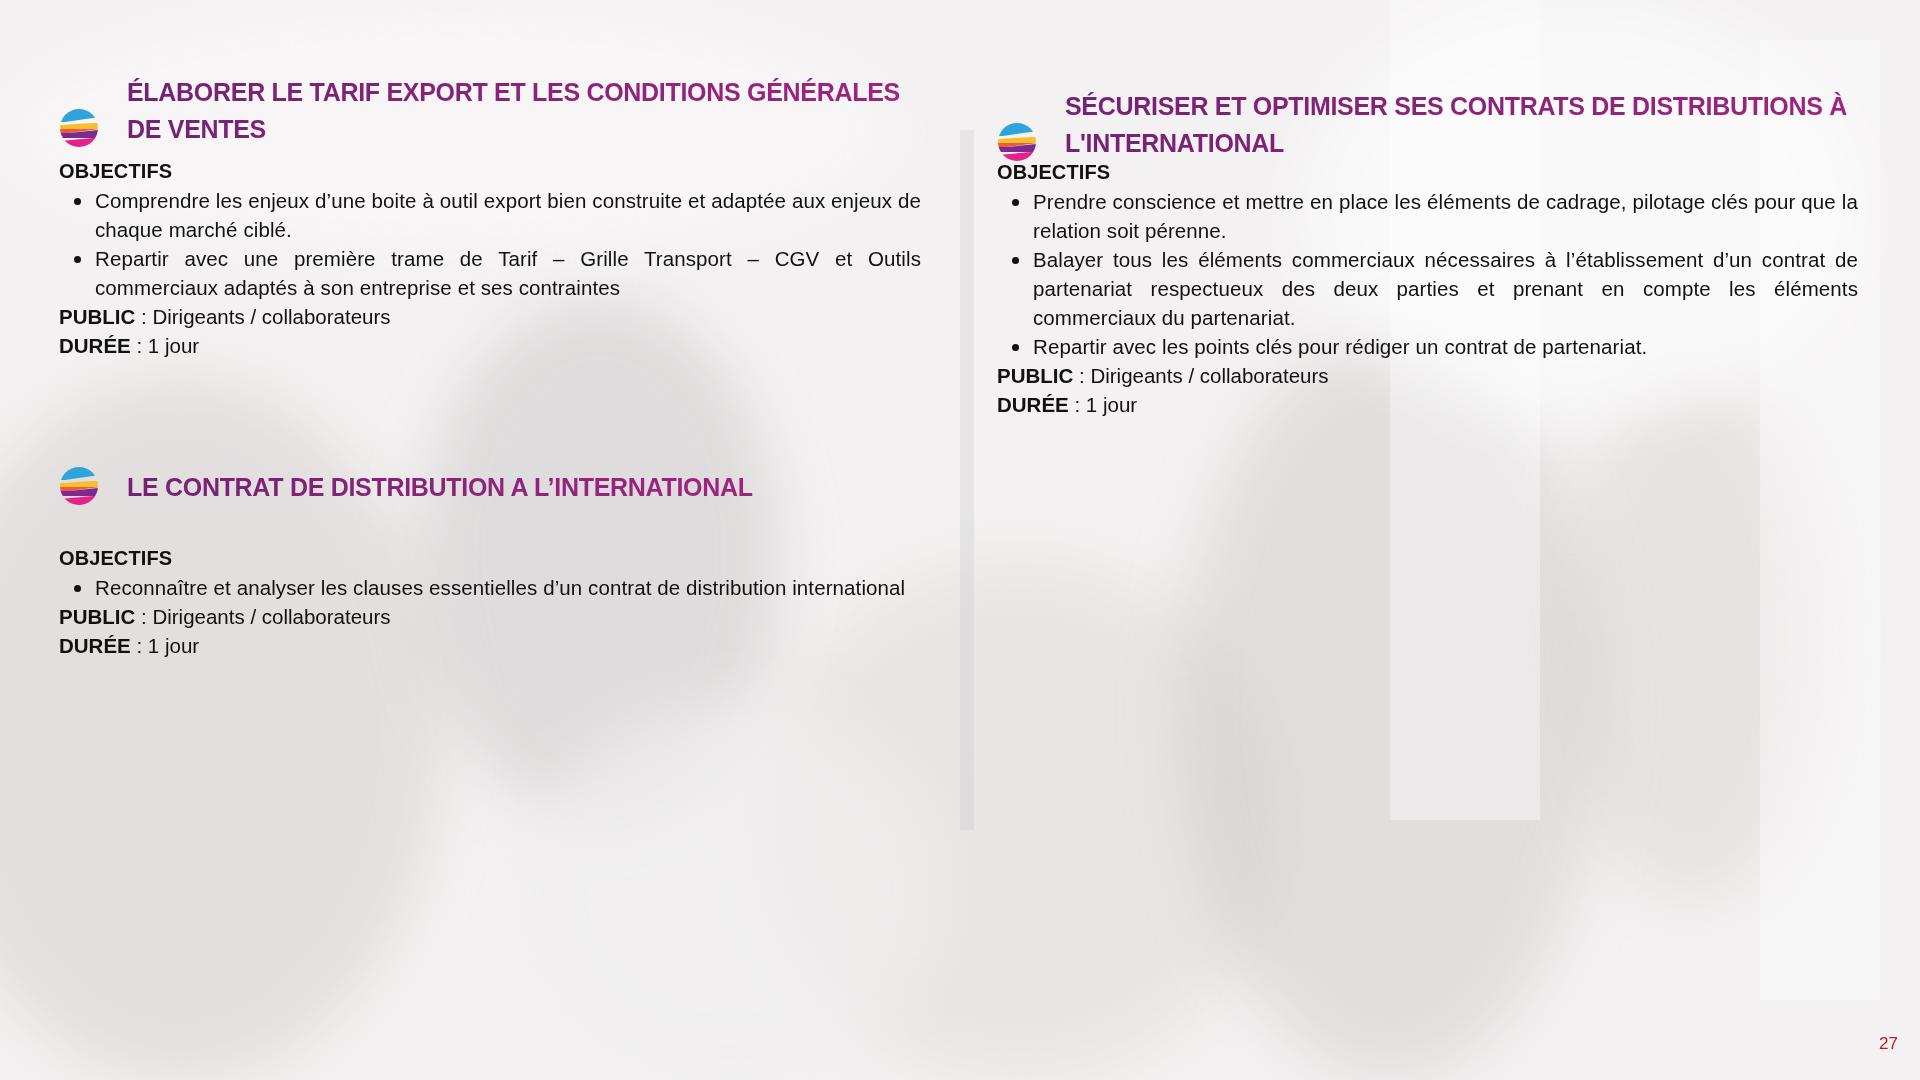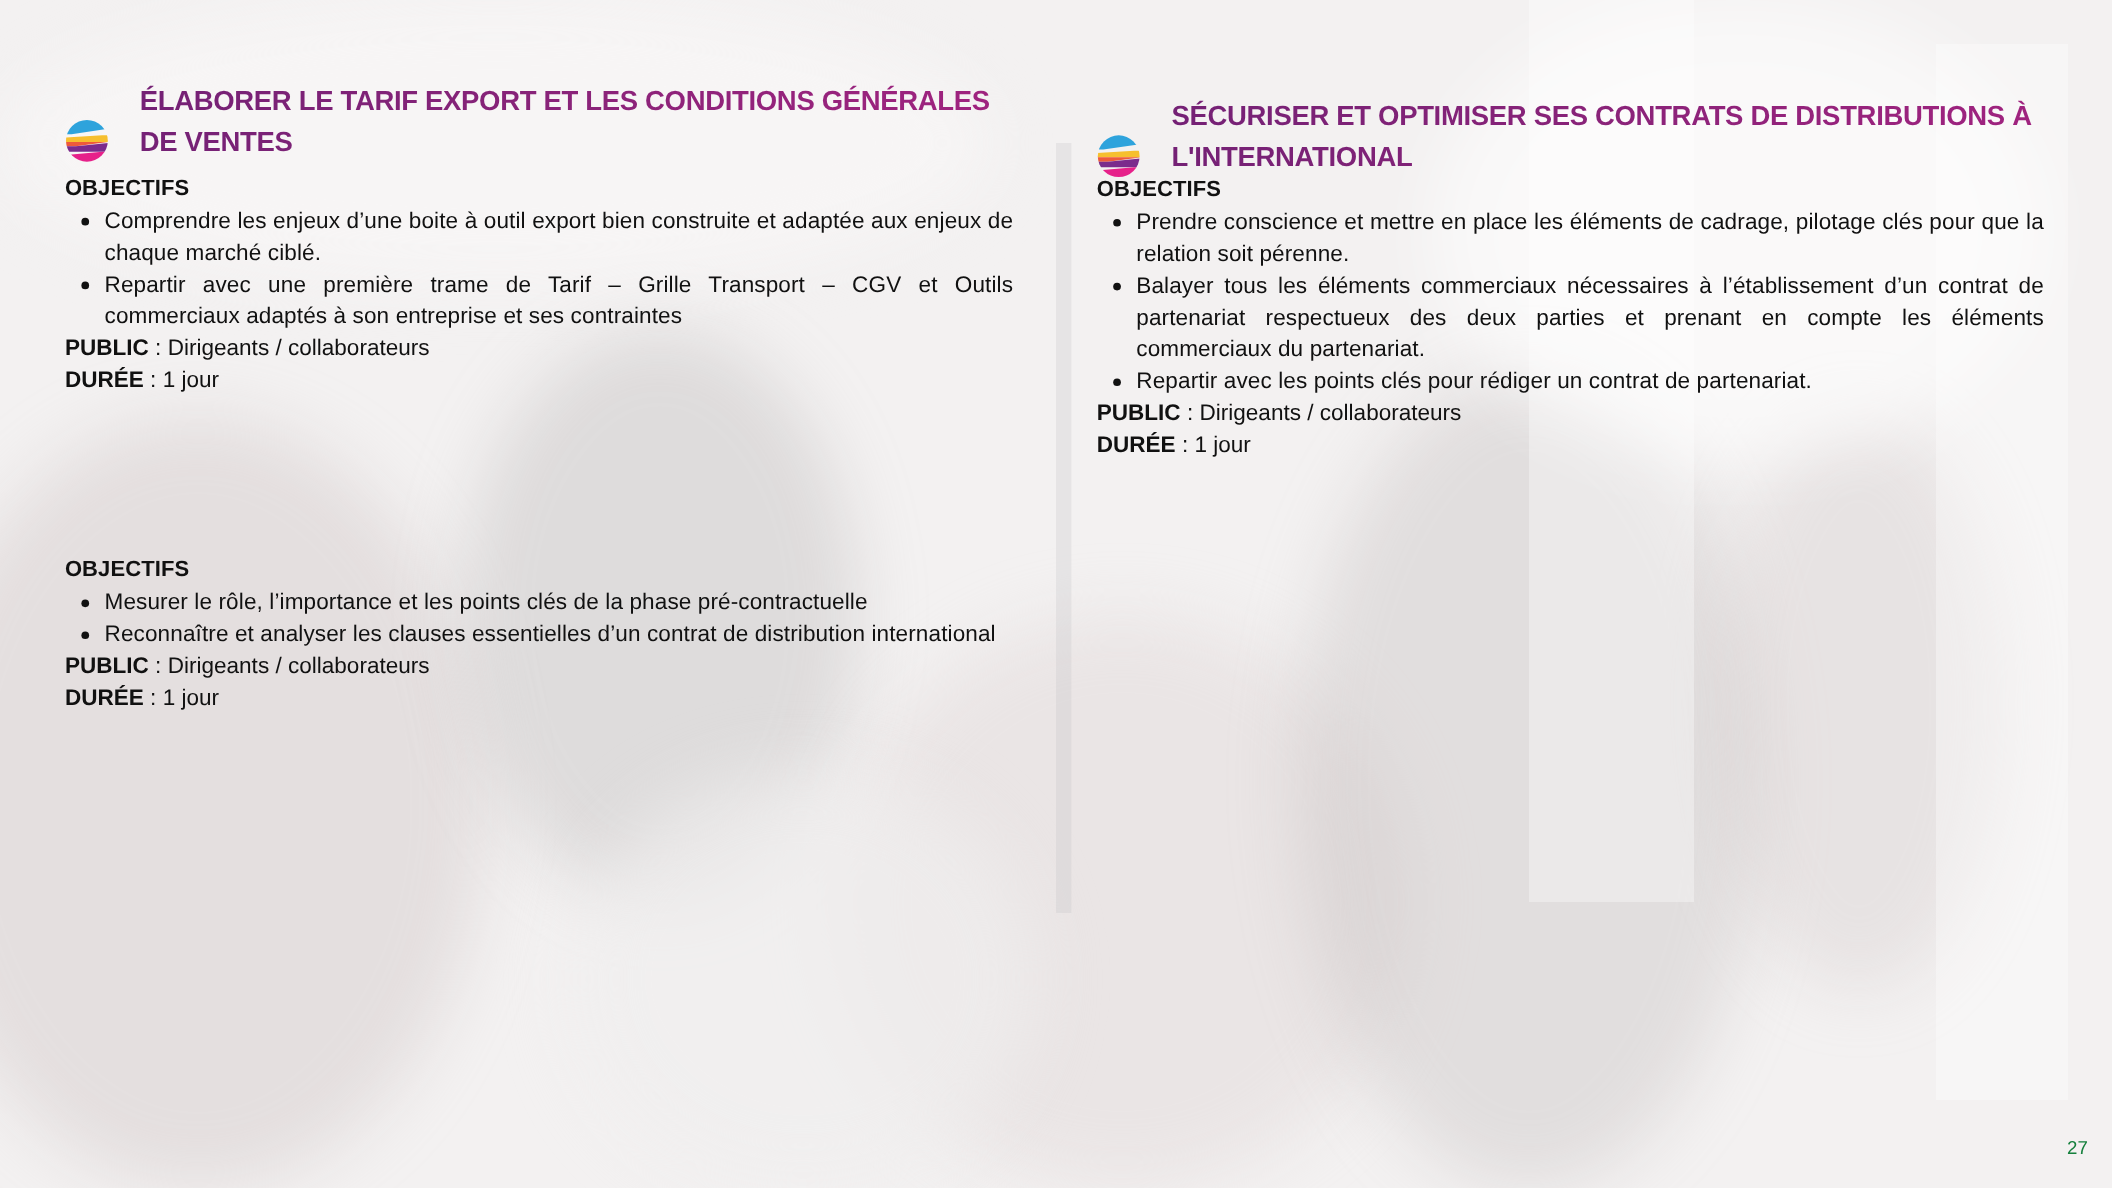--- a/index.html
+++ b/index.html
@@ -56,21 +56,21 @@
   }
   ul.bullets li::before {
     content:""; position:absolute; left:15px; top:12px;
     width:7px; height:7px; border-radius:50%; background:#111;
   }
   .meta { font-size:20.5px; line-height:29px; }
   .meta b { font-weight:bold; }
 
   .page-num {
     position:absolute; right:22px; top:1034px;
-    font-size:17px; color:#15803d;
+    font-size:17px; color:#b91c1c;
   }
 </style>
 </head>
 <body>
 
 <div class="bg">
   <div class="blob b1"></div>
     <div class="blob b2"></div>
     <div class="blob b3"></div>
   <div class="blob b4"></div>
@@ -106,23 +106,39 @@
     <p class="obj-label">OBJECTIFS</p>
     <ul class="bullets">
       <li>Comprendre les enjeux d’une boite à outil export bien construite et adaptée aux enjeux de chaque marché ciblé.</li>
       <li>Repartir avec une première trame de Tarif – Grille Transport – CGV et Outils commerciaux adaptés à son entreprise et ses contraintes</li>
     </ul>
     <div class="meta"><b>PUBLIC</b><span> : Dirigeants / collaborateurs</span></div>
     <div class="meta"><b>DURÉE</b><span> : 1 jour</span></div>
   </div>
 
   <div class="section sec2">
+    <div class="head">
+      <svg class="logo" viewBox="0 0 40 40">
+        <defs>
+            <clipPath id="c2">
+              <circle cx="20" cy="20" r="19"></circle>
+            </clipPath>
+          </defs>
+        <g clip-path="url(#c2)">
+          <polygon points="0,0 40,0 40,9 6,14 0,14" fill="#2ea3dc"></polygon>
+          <polygon points="0,17 34,15 40,15 40,21 0,21" fill="#f6bf2e"></polygon>
+          <polygon points="0,21 40,21 10,25 0,25" fill="#ee5a3b"></polygon>
+          <polygon points="0,25 10,25 40,22 40,30 0,30" fill="#7b2b8c"></polygon>
+          <polygon points="0,33 34,30 40,30 40,40 0,40" fill="#e6218a"></polygon>
+        </g>
+      </svg>
+      <div class="title">LE CONTRAT DE DISTRIBUTION A L’INTERNATIONAL</div>
+    </div>
     <p class="obj-label">OBJECTIFS</p>
     <ul class="bullets">
-      <li>Mesurer le rôle, l’importance et les points clés de la phase pré-contractuelle</li>
       <li>Reconnaître et analyser les clauses essentielles d’un contrat de distribution international</li>
     </ul>
     <div class="meta"><b>PUBLIC</b><span> : Dirigeants / collaborateurs</span></div>
     <div class="meta"><b>DURÉE</b><span> : 1 jour</span></div>
   </div>
 
   <div class="section sec3">
     <div class="head">
       <svg class="logo" viewBox="0 0 40 40">
         <defs>

